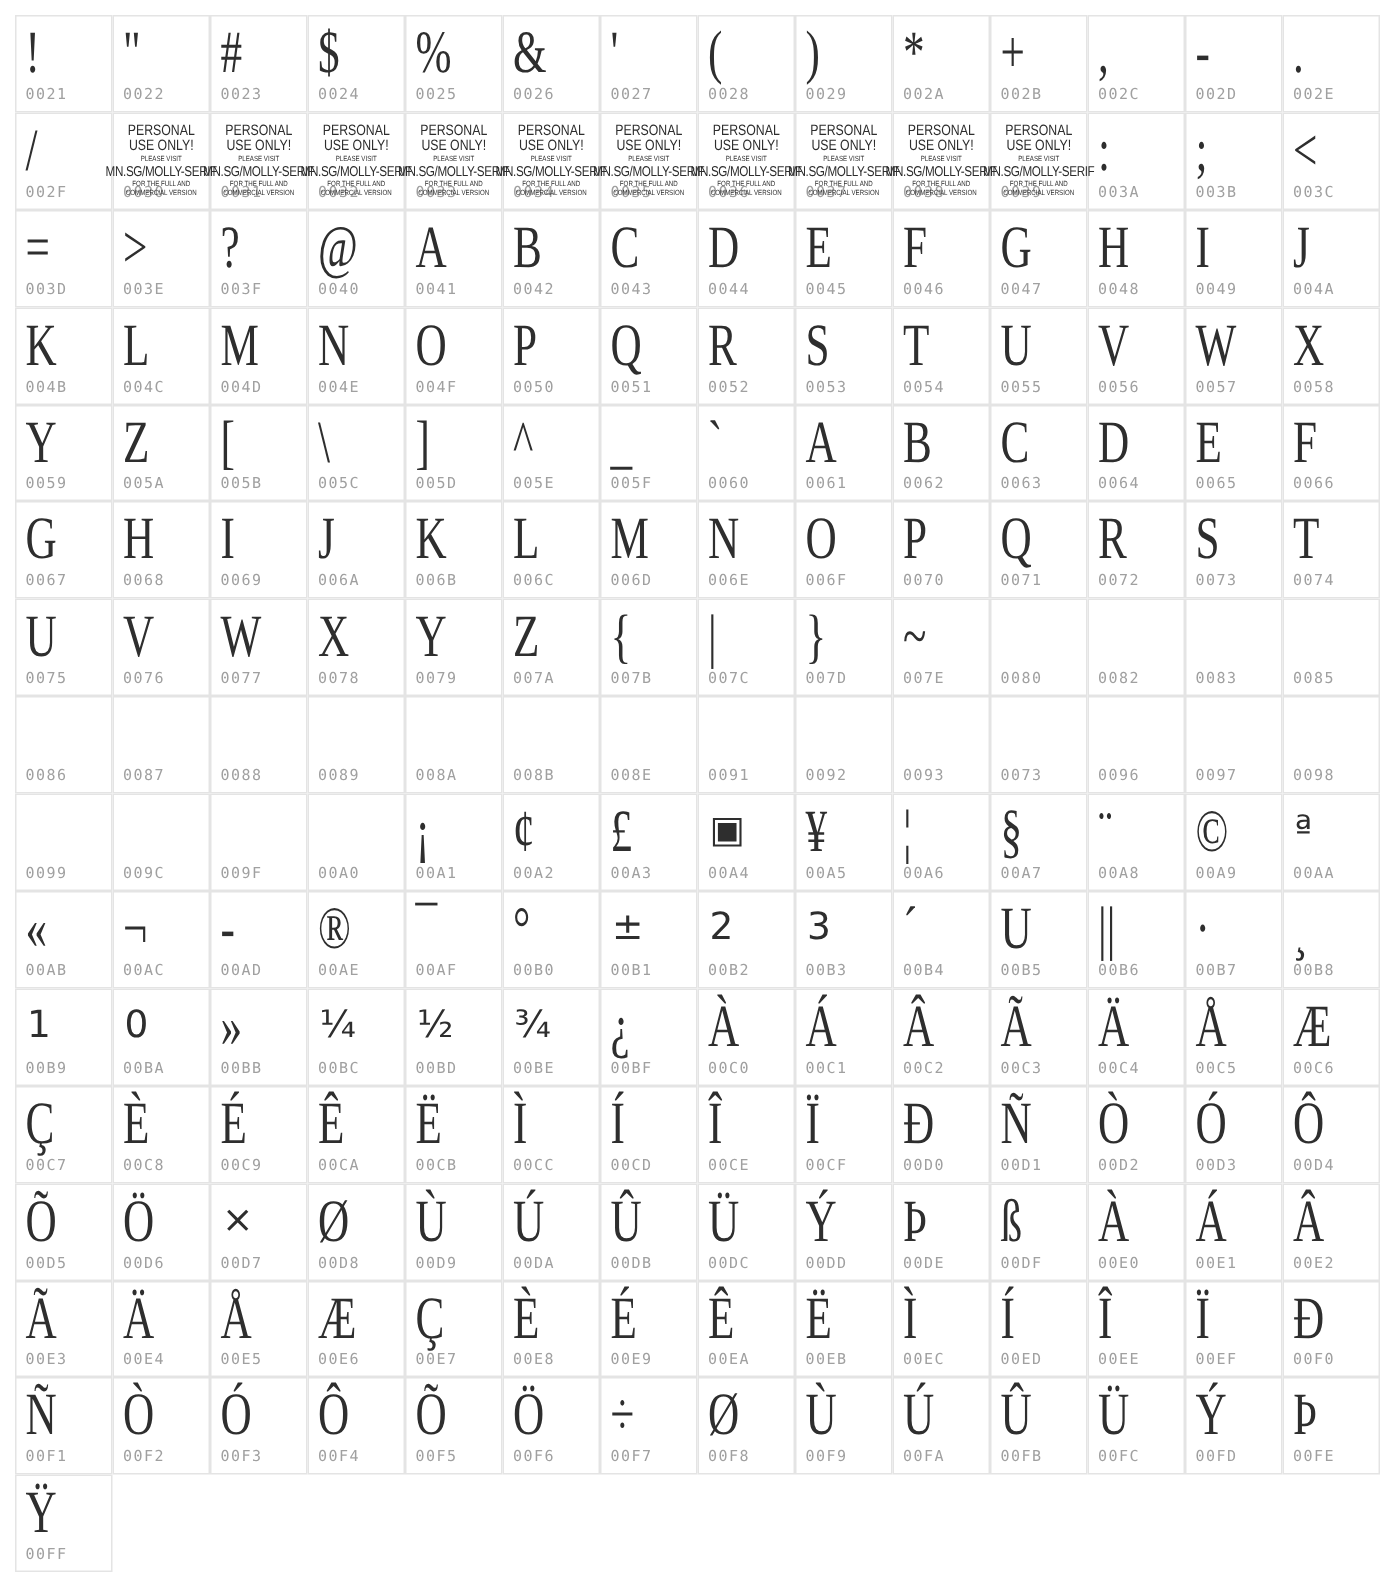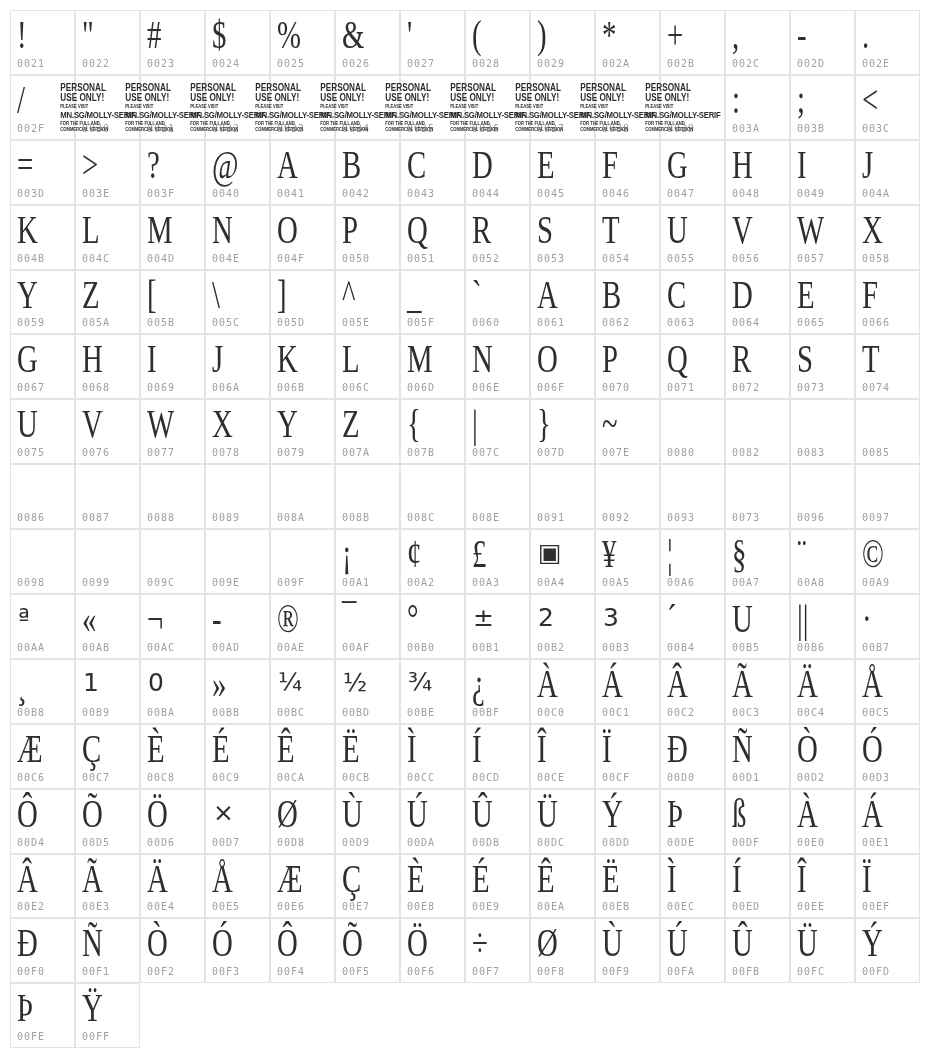--- a/index.html
+++ b/index.html
@@ -9,22 +9,22 @@
   .cell{position:relative;box-sizing:border-box;background:var(--cell-bg,#fff);
     border:1px solid var(--cell-border,#e4e4e4);overflow:visible;}
   .glyph{position:absolute;left:6px;top:0;width:120px;height:48px;
     font-family:"Liberation Serif",serif;font-weight:normal;font-size:40px;line-height:48px;
     color:var(--glyph,#2e2e2e);transform:scaleX(0.72);transform-origin:0 0;white-space:pre;
     pointer-events:none;}
   .glyph.sans{font-family:"DejaVu Sans",sans-serif;font-size:25px;line-height:46px;
     transform:none;width:60px;left:7px;}
   .code{position:absolute;left:6px;bottom:5px;font-family:"DejaVu Sans Mono",monospace;
     font-size:10px;letter-spacing:1px;color:var(--code-label,#a0a0a0);}
-  .ph{position:absolute;left:-26px;right:-26px;top:7px;text-align:left;
-    color:var(--placeholder-text,#2d2d2d);font-weight:bold;z-index:2;pointer-events:none;}
+  .ph{position:absolute;left:-26px;right:-26px;top:7px;text-align:center;
+    color:var(--placeholder-text,#2d2d2d);font-weight:normal;z-index:2;pointer-events:none;}
   .ph div{transform:scaleX(0.82);transform-origin:50% 50%;white-space:nowrap;}
   .ph .big{font-size:10px;line-height:10px;}
   .ph .tiny{font-size:5px;line-height:6px;}
   .ph .url{font-size:9.5px;line-height:11px;letter-spacing:-0.3px;}
 </style>
 </head>
 <body>
 
 <div id="glyph-grid">
     <div class="cell">
@@ -497,23 +497,20 @@
     <div class="cell">
       <div class="code">0089</div>
     </div>
     <div class="cell">
       <div class="code">008A</div>
     </div>
     <div class="cell">
       <div class="code">008B</div>
     </div>
     <div class="cell">
-      <div class="code">008C</div>
-    </div>
-    <div class="cell">
       <div class="code">008E</div>
     </div>
     <div class="cell">
       <div class="code">0091</div>
     </div>
     <div class="cell">
       <div class="code">0092</div>
     </div>
     <div class="cell">
       <div class="code">0093</div>
@@ -530,24 +527,24 @@
     <div class="cell">
       <div class="code">0098</div>
     </div>
     <div class="cell">
       <div class="code">0099</div>
     </div>
     <div class="cell">
       <div class="code">009C</div>
     </div>
     <div class="cell">
-      <div class="code">009E</div>
-    </div>
-    <div class="cell">
       <div class="code">009F</div>
+    </div>
+    <div class="cell">
+      <div class="code">00A0</div>
     </div>
     <div class="cell">
       <div class="glyph">¡</div>
       <div class="code">00A1</div>
     </div>
     <div class="cell">
       <div class="glyph">¢</div>
       <div class="code">00A2</div>
     </div>
     <div class="cell">

